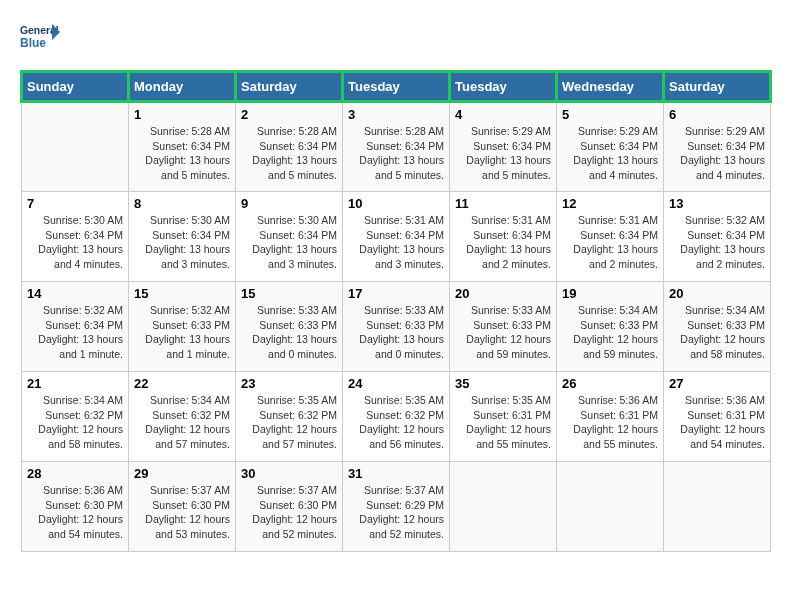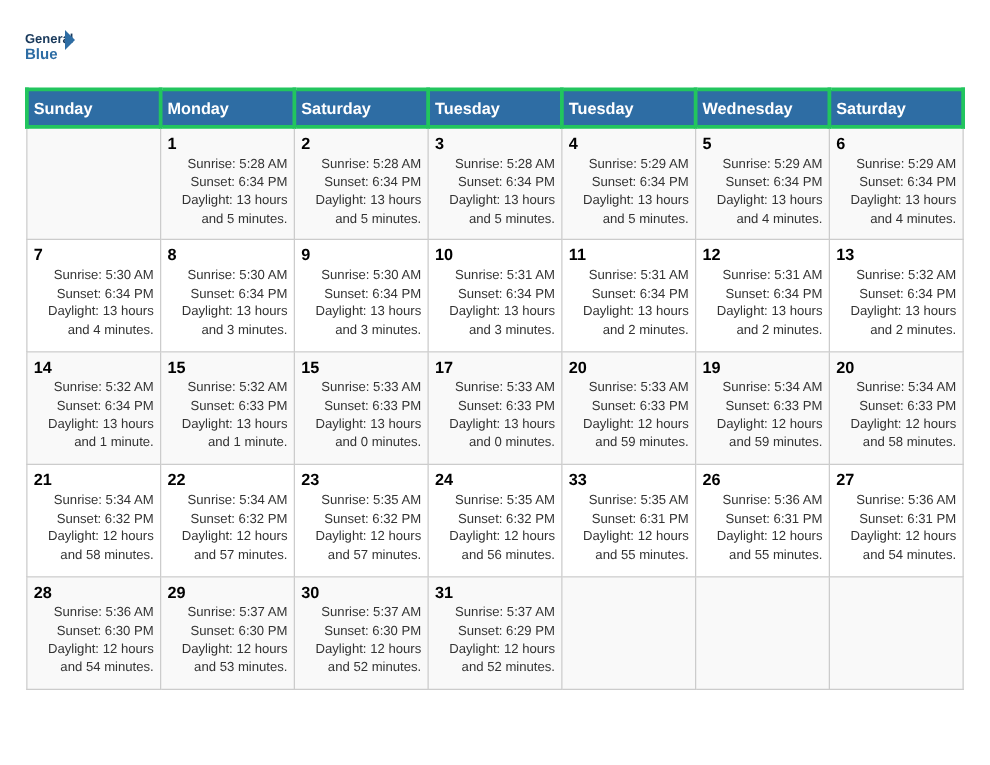--- a/index.html
+++ b/index.html
@@ -210,21 +210,21 @@
         </td>
         <td>
           <div class="day-number">23</div>
           <div class="day-info">Sunrise: 5:35 AM<br>Sunset: 6:32 PM<br>Daylight: 12 hours<br>and 57 minutes.</div>
         </td>
         <td>
           <div class="day-number">24</div>
           <div class="day-info">Sunrise: 5:35 AM<br>Sunset: 6:32 PM<br>Daylight: 12 hours<br>and 56 minutes.</div>
         </td>
         <td>
-          <div class="day-number">33</div>
+          <div class="day-number">35</div>
           <div class="day-info">Sunrise: 5:35 AM<br>Sunset: 6:31 PM<br>Daylight: 12 hours<br>and 55 minutes.</div>
         </td>
         <td>
           <div class="day-number">26</div>
           <div class="day-info">Sunrise: 5:36 AM<br>Sunset: 6:31 PM<br>Daylight: 12 hours<br>and 55 minutes.</div>
         </td>
         <td>
           <div class="day-number">27</div>
           <div class="day-info">Sunrise: 5:36 AM<br>Sunset: 6:31 PM<br>Daylight: 12 hours<br>and 54 minutes.</div>
         </td>

